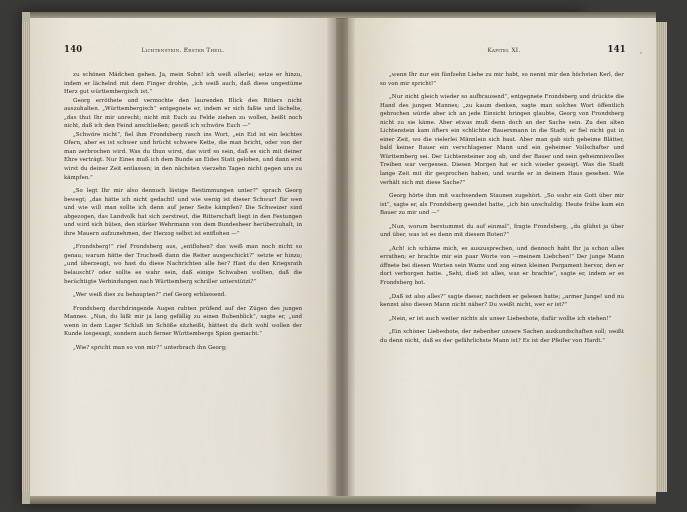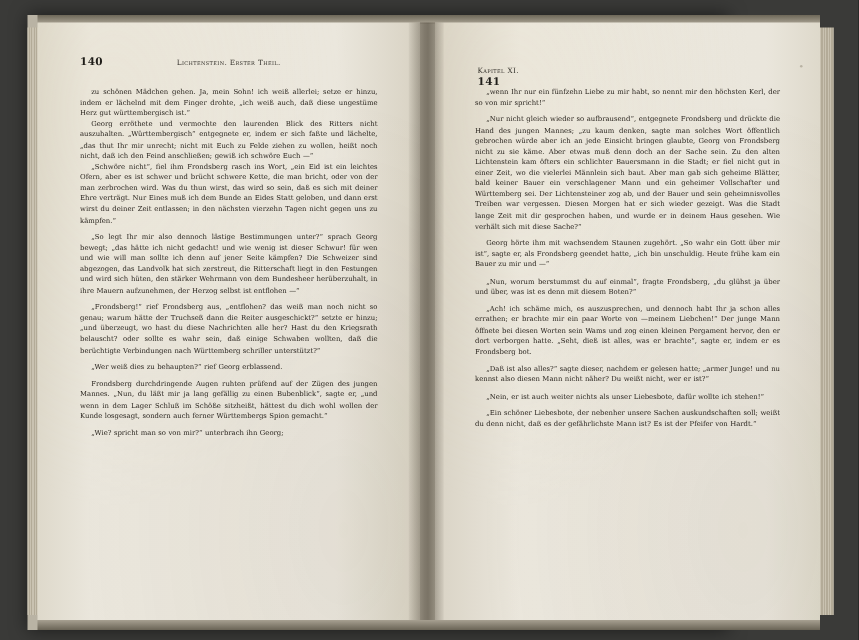--- a/index.html
+++ b/index.html
@@ -82,21 +82,21 @@
     font-size: 6.2px;
     letter-spacing: 0.3px;
     color: #2b2823;
   }
   .rh-inner {
     position: relative;
     margin: 0 34px;
     display: flex;
     align-items: baseline;
   }
-  .page.right .rh-inner { margin: 0 30px 0 34px; flex-direction: column; }
+  .page.right .rh-inner { margin: 0 30px 0 34px; }
   .folio {
     font-size: 8.4px;
     font-weight: bold;
     color: #1f1d19;
   }
   .rh-title {
     flex: 1;
     text-align: center;
     font-size: 5.8px;
     font-variant: small-caps;

